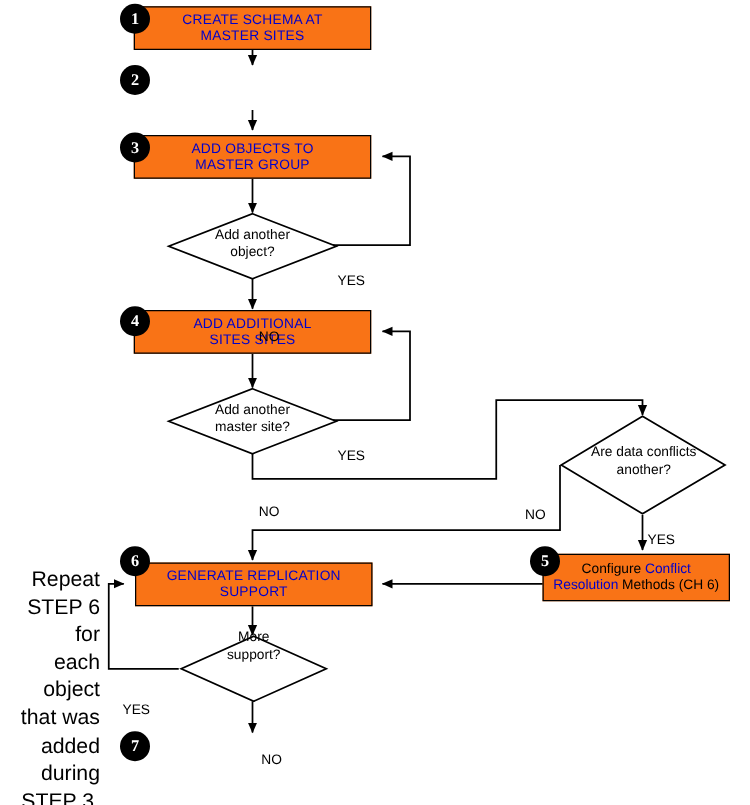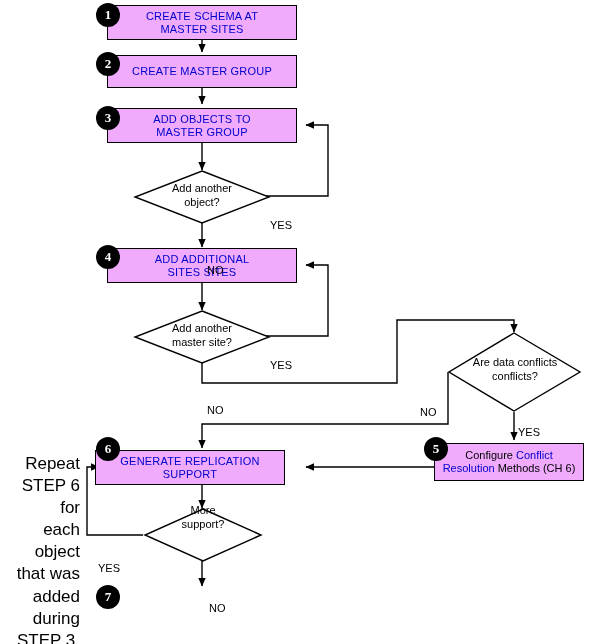--- a/index.html
+++ b/index.html
@@ -7,21 +7,21 @@
     position:relative;
     width:600px;height:644px;
     background:#ffffff;
     font-family:"Liberation Sans", sans-serif;
     overflow:hidden;
   }
   svg#wires{position:absolute;left:0;top:0;width:600px;height:644px;}
   .node{
     position:absolute;
     border:1px solid #000000;
-    background:#f0abfc;
+    background:#f97316;
     box-sizing:border-box;
     display:flex;align-items:center;justify-content:center;
     text-align:center;
     line-height:1.15;
   }
   .node .txt{display:block;width:100%;}
   .blue{color:#0000cc;font-size:11px;font-weight:400;letter-spacing:.2px;}
   .mixed{font-size:11px;color:#000000;}
   .mixed .lnk{color:#0000cc;}
   .badge{
@@ -99,23 +99,20 @@
       <path d="M202,561 L202,586" marker-end="url(#ah)"></path>
     </g>
   </svg>
 
   <div class="node" style="left:107px;top:5px;width:190px;height:35px;">
     <span class="txt blue" style="white-space:pre-line;">CREATE SCHEMA AT
 MASTER SITES</span>
   </div>
   <div class="badge" style="left:96px;top:3px;">1</div>
 
-  <div class="node" style="left:107px;top:55px;width:190px;height:33px;">
-    <span class="txt blue" style="white-space:pre-line;">CREATE MASTER GROUP</span>
-  </div>
   <div class="badge" style="left:96px;top:52px;">2</div>
 
   <div class="node" style="left:107px;top:108px;width:190px;height:35px;">
     <span class="txt blue" style="white-space:pre-line;">ADD OBJECTS TO
 MASTER GROUP</span>
   </div>
   <div class="badge" style="left:96px;top:106px;">3</div>
 
   <svg style="position:absolute;left:133px;top:170px;width:138px;height:54px;">
     <polygon points="69,1 136,27 69,53 2,27" fill="#ffffff" stroke="#000000" stroke-width="1.4"></polygon>
@@ -141,34 +138,34 @@
     <span>master site?</span>
   </div>
   <div class="dlabel" style="left:270px;top:319px;">YES</div>
   <div class="dlabel" style="left:207px;top:364px;">NO</div>
 
   <svg style="position:absolute;left:448px;top:332px;width:134px;height:82px;">
     <polygon points="66,1 132,40 66,79 1,40" fill="#ffffff" stroke="#000000" stroke-width="1.4"></polygon>
   </svg>
   <div class="diamond-text" style="left:448px;top:356px;width:134px;">
     <span>Are data conflicts</span><br>
-    <span>conflicts?</span>
+    <span>another?</span>
   </div>
   <div class="dlabel" style="left:420px;top:366px;">NO</div>
   <div class="dlabel" style="left:518px;top:386px;">YES</div>
 
   <div class="node" style="left:434px;top:443px;width:150px;height:38px;">
     <span class="txt mixed">
       <span>Configure </span><span class="lnk" style="white-space:pre-line;">Conflict
 Resolution</span><span> Methods (CH 6)</span>
     </span>
   </div>
   <div class="badge" style="left:424px;top:437px;">5</div>
 
-  <div class="node" style="left:95px;top:450px;width:190px;height:35px;">
+  <div class="node" style="left:108px;top:450px;width:190px;height:35px;">
     <span class="txt blue" style="white-space:pre-line;">GENERATE REPLICATION
 SUPPORT</span>
   </div>
   <div class="badge" style="left:96px;top:437px;">6</div>
 
   <div class="note" style="left:15px;top:453px;width:65px;">Repeat
 STEP 6 for
 each object
 that was
 added during

